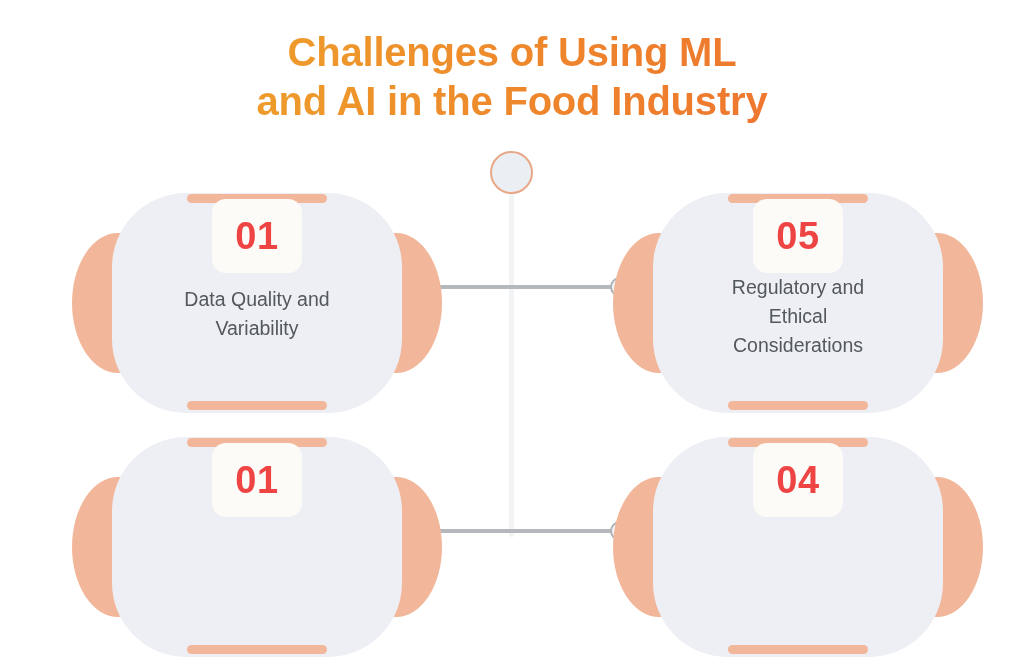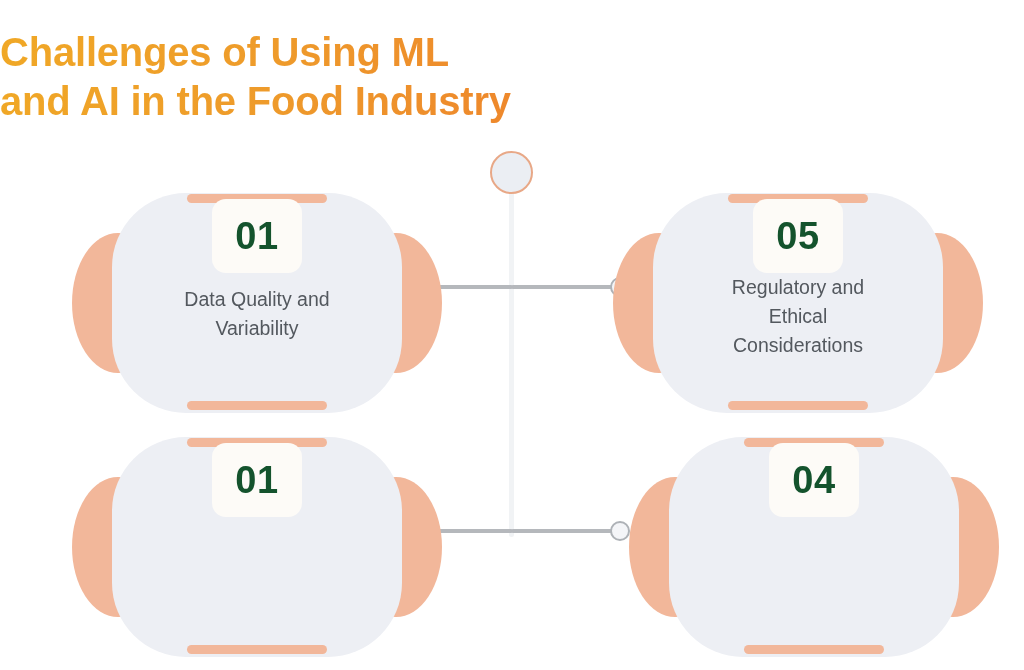--- a/index.html
+++ b/index.html
@@ -22,20 +22,21 @@
     border-radius: 11px;
     overflow: hidden;
   }
 
   
   #title {
     position: absolute;
     left: 0;
     top: 28px;
     width: 1024px;
+    text-align: center;
     font-size: 40px;
     font-weight: bold;
     line-height: 49px;
     letter-spacing: -0.2px;
     background: linear-gradient(100deg, #F0A826 0%, #EE9A2B 28%, #EE7F2C 62%, #EF6A36 100%);
     -webkit-background-clip: text;
     background-clip: text;
     color: transparent;
     -webkit-text-fill-color: transparent;
     white-space: pre-line;
@@ -130,21 +131,21 @@
     height: 74px;
     background: #FDFBF7;
     border-radius: 14px;
     display: flex;
     align-items: center;
     justify-content: center;
   }
   .badge-num {
     font-size: 38px;
     font-weight: bold;
-    color: #14532d;
+    color: #ef4444;
     letter-spacing: 0.5px;
     line-height: 1;
   }
 
   .card-text {
     position: absolute;
     left: 50%;
     transform: translateX(-50%);
     top: 92px;
     width: 232px;
@@ -153,21 +154,21 @@
     line-height: 29px;
     color: #53585E;
     white-space: pre-line;
   }
   .card-text.three-line { top: 80px; }
 
   
   #card-1 { left: 112px; top: 193px; }
   #card-2 { left: 112px; top: 437px; }
   #card-3 { left: 653px; top: 193px; }
-  #card-4 { left: 653px; top: 437px; margin-left: 16px; }
+  #card-4 { left: 653px; top: 437px; }
 </style>
 </head>
 <body>
 
 <div id="canvas">
 
   <div id="title">Challenges of Using ML
 and AI in the Food Industry</div>
 
   <div id="spine-line"></div>

